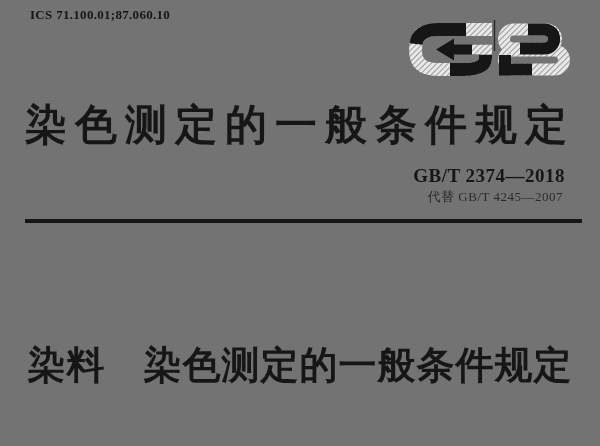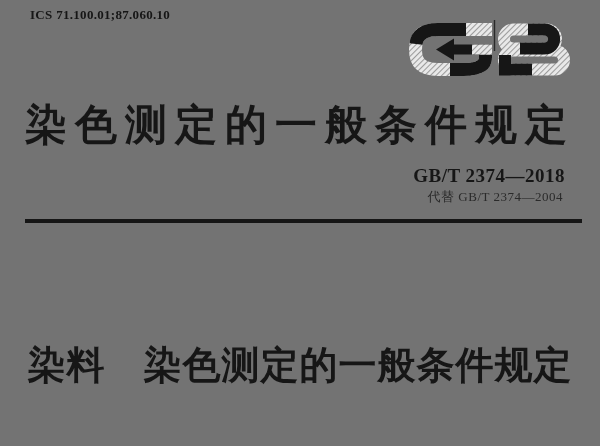--- a/index.html
+++ b/index.html
@@ -155,20 +155,20 @@
 
       <path d="M 120 11.5 H 136 C 149.5 11.5 149.5 30.5 136 30.5 H 112" fill="none" stroke="#161616" stroke-width="12"></path>
       <path d="M 124 51.5 H 97 V 37" fill="none" stroke="#161616" stroke-width="12"></path>
     </svg>
   </div>
 
   <h1 class="country-title">染色测定的一般条件规定</h1>
 
   <div class="std-no">GB/T 2374—2018</div>
 
-  <div class="replaces">代替 GB/T 2374—2004</div>
+  <div class="replaces">代替 GB/T 4245—2007</div>
 
   <div class="rule"></div>
 
   <h2 class="title-cn"><span>染料</span><span class="gap"></span><span>染色测定的一般条件规定</span></h2>
 
 
 </div>
 
 </body></html>

